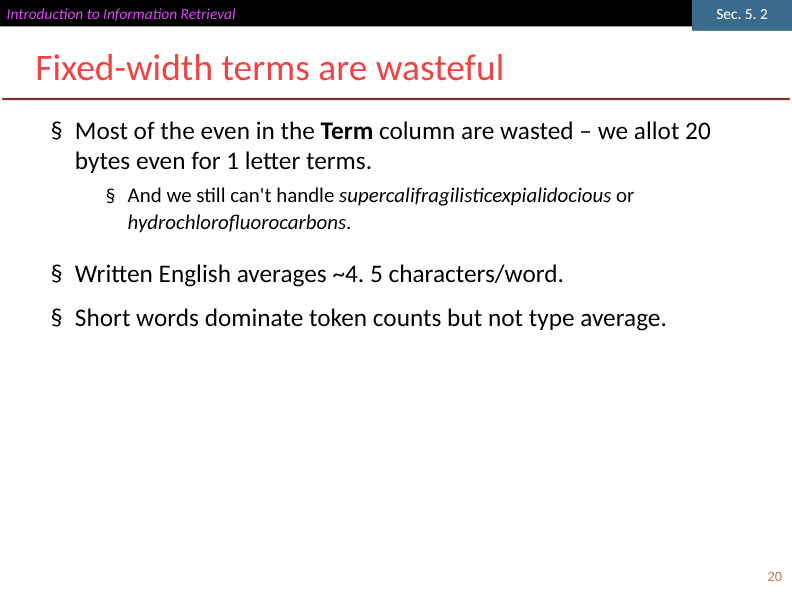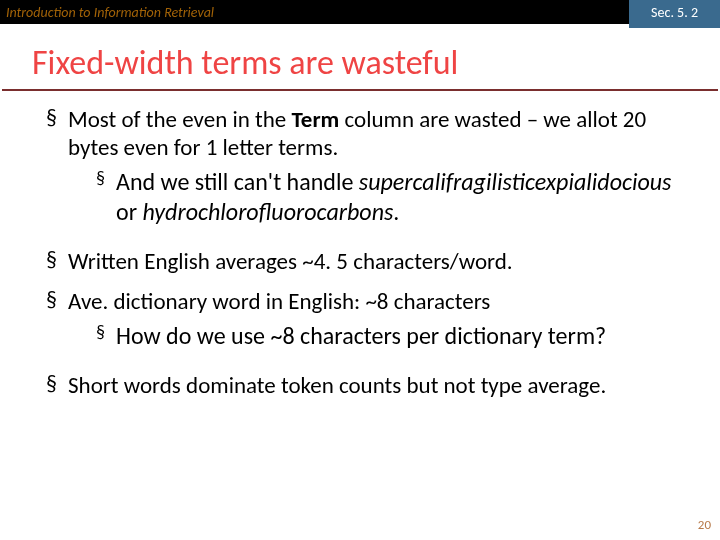--- a/index.html
+++ b/index.html
@@ -8,21 +8,21 @@
     font-family: Calibri, "Segoe UI", Arial, sans-serif;
     background: #fff; color: #000;
     position: relative; overflow: hidden;
   }
   .topbar {
     width: 100%; height: 24px;
     background: #000; display: flex;
     justify-content: space-between; align-items: center;
   }
   .topbar-left {
-    color: #a16207; font-style: italic; font-size: 14px;
+    color: #d946ef; font-style: italic; font-size: 14px;
     padding-left: 6px;
   }
   .topbar-right {
     background: #3a6a8e; color: #fff;
     height: 100%; display: flex; align-items: center;
     padding: 16px 22px; font-size: 14px;
   }
   .title {
     font-size: 34px; color: #ef4444;
     padding: 18px 20px 6px 30px;
@@ -45,21 +45,21 @@
     content: "§";
     position: absolute; left: 0; top: 0;
     font-size: 22px;
   }
   ul.b2 {
     list-style: none;
     padding: 6px 0 2px 28px;
   }
   ul.b2 > li {
     position: relative;
-    font-size: 24px;
+    font-size: 19px;
     line-height: 1.25;
     padding-left: 20px;
     margin-bottom: 6px;
   }
   ul.b2 > li::before {
     content: "§";
     position: absolute; left: 0; top: 0;
     font-size: 18px;
   }
   .bold { font-weight: 700; }
@@ -85,23 +85,17 @@
     <ul class="b2">
       <li>
         <span>And we still can't handle </span><span class="ital">supercalifragilisticexpialidocious</span><span> or </span><span class="ital">hydrochlorofluorocarbons</span><span>.</span>
       </li>
     </ul>
   </li>
   <li>
     <span>Written English averages ~4. 5 characters/word.</span>
   </li>
   <li>
-    <span>Ave. dictionary word in English: ~8 characters</span>
-    <ul class="b2">
-      <li><span>How do we use ~8 characters per dictionary term?</span></li>
-    </ul>
-  </li>
-  <li>
     <span>Short words dominate token counts but not type average.</span>
   </li>
 </ul>
 
 <div class="pagenum">20</div>
 
 </body></html>

